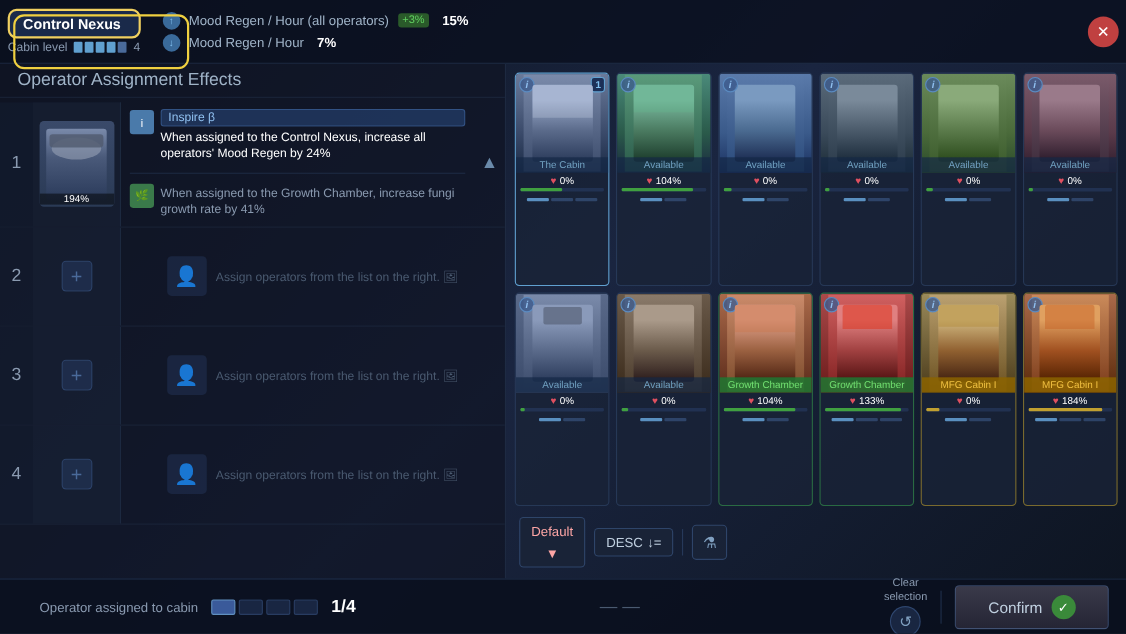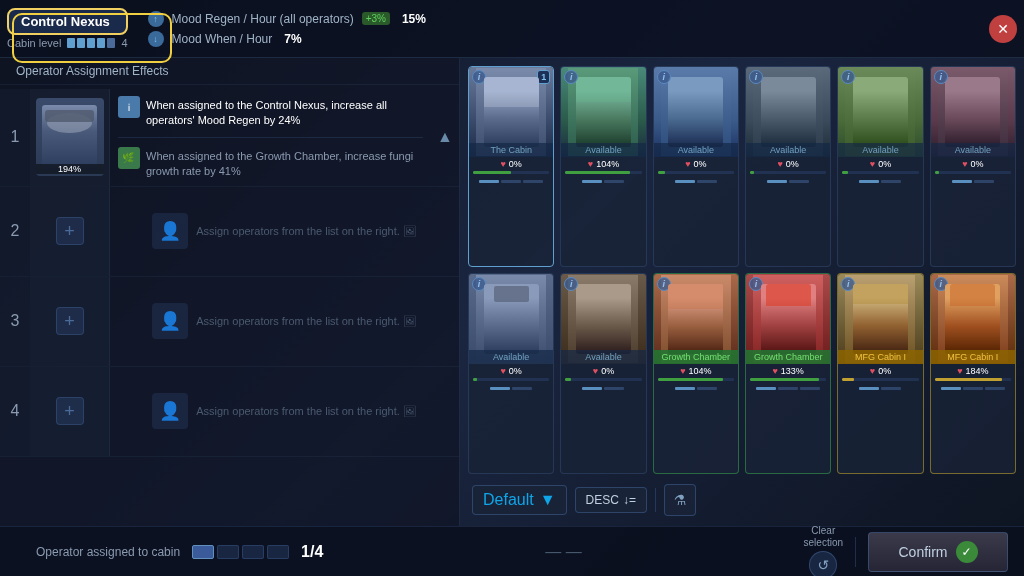--- a/index.html
+++ b/index.html
@@ -118,21 +118,21 @@
     .left-panel {
       width: 460px;
       display: flex;
       flex-direction: column;
       background: rgba(15,20,35,0.7);
       border-right: 1px solid rgba(100,150,200,0.15);
     }
 
     .operator-assignment-header {
       padding: 6px 16px;
-      font-size: 12px;
+      font-size: 16px;
       color: #a0b4c8;
       border-bottom: 1px solid rgba(100,150,200,0.1);
     }
 
     .slot-list {
       flex: 1;
       overflow-y: auto;
       padding: 4px 0;
     }
 
@@ -347,26 +347,27 @@
       align-items: center;
       gap: 8px;
       padding: 2px 4px;
     }
 
     .sort-dropdown {
       background: rgba(25,35,55,0.9);
       border: 1px solid rgba(80,120,180,0.4);
       border-radius: 4px;
       padding: 5px 10px;
-      color: #0ea5e9;
-      font-size: 16px;
+      color: #fca5a5;
+      font-size: 12px;
       cursor: pointer;
       display: flex;
       align-items: center;
       gap: 6px;
+      flex-direction: column;
     }
 
     .sort-order-btn {
       background: rgba(25,35,55,0.9);
       border: 1px solid rgba(80,120,180,0.4);
       border-radius: 4px;
       padding: 5px 10px;
       color: #c0d0e0;
       font-size: 12px;
       cursor: pointer;
@@ -612,21 +613,21 @@
 
     <div class="header-stats">
       <div class="stat-row">
         <div class="stat-icon">↑</div>
         <span class="stat-label">Mood Regen / Hour (all operators)</span>
         <span class="stat-bonus">+3%</span>
         <span class="stat-value">15%</span>
       </div>
       <div class="stat-row">
         <div class="stat-icon">↓</div>
-        <span class="stat-label">Mood When / Hour</span>
+        <span class="stat-label">Mood Regen / Hour</span>
         <span class="stat-value">7%</span>
       </div>
     </div>
 
     <div class="close-btn">✕</div>
   </div>
 
   <div class="content-area">
 
     <div class="left-panel">
@@ -645,20 +646,21 @@
                 <div style="position:absolute;top:8px;left:5px;right:5px;height:20px;background:rgba(150,160,180,0.6);border-radius:50%"></div>
                 <div style="position:absolute;top:5px;left:3px;right:3px;height:12px;background:rgba(80,90,110,0.8);border-radius:3px"></div>
               </div>
               <div class="op-percent">194%</div>
             </div>
           </div>
           <div class="slot1-info">
             <div class="skill-row">
               <div class="skill-icon-box" style="background:#4a7aaa;">ℹ</div>
               <div>
+                <div class="skill-name-tag">Inspire β</div>
                 <div class="skill-desc highlight" style="margin-top:3px;">When assigned to the Control Nexus, increase all operators' Mood Regen by 24%</div>
               </div>
             </div>
             <div class="separator-line"></div>
             <div class="skill-row">
               <div class="green-icon-box">🌿</div>
               <div>
                 <div class="skill-desc" style="margin-top:3px;">When assigned to the Growth Chamber, increase fungi growth rate by 41%</div>
               </div>
             </div>

